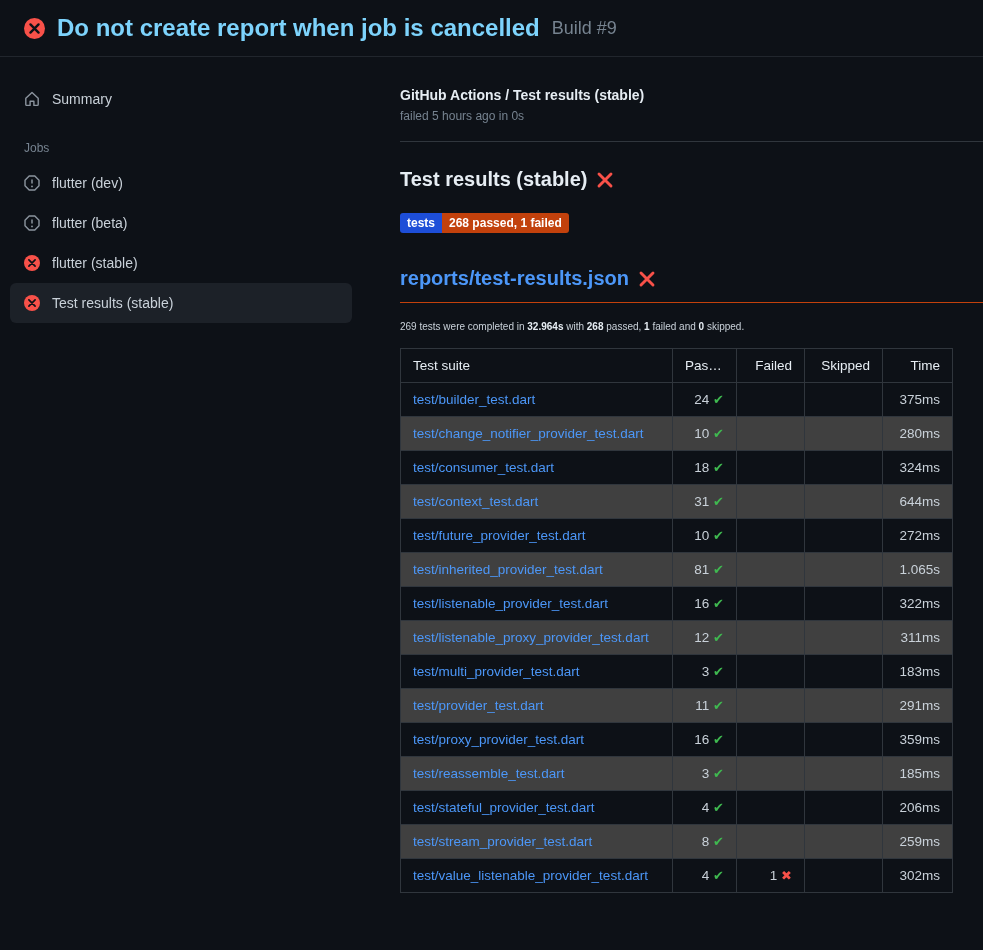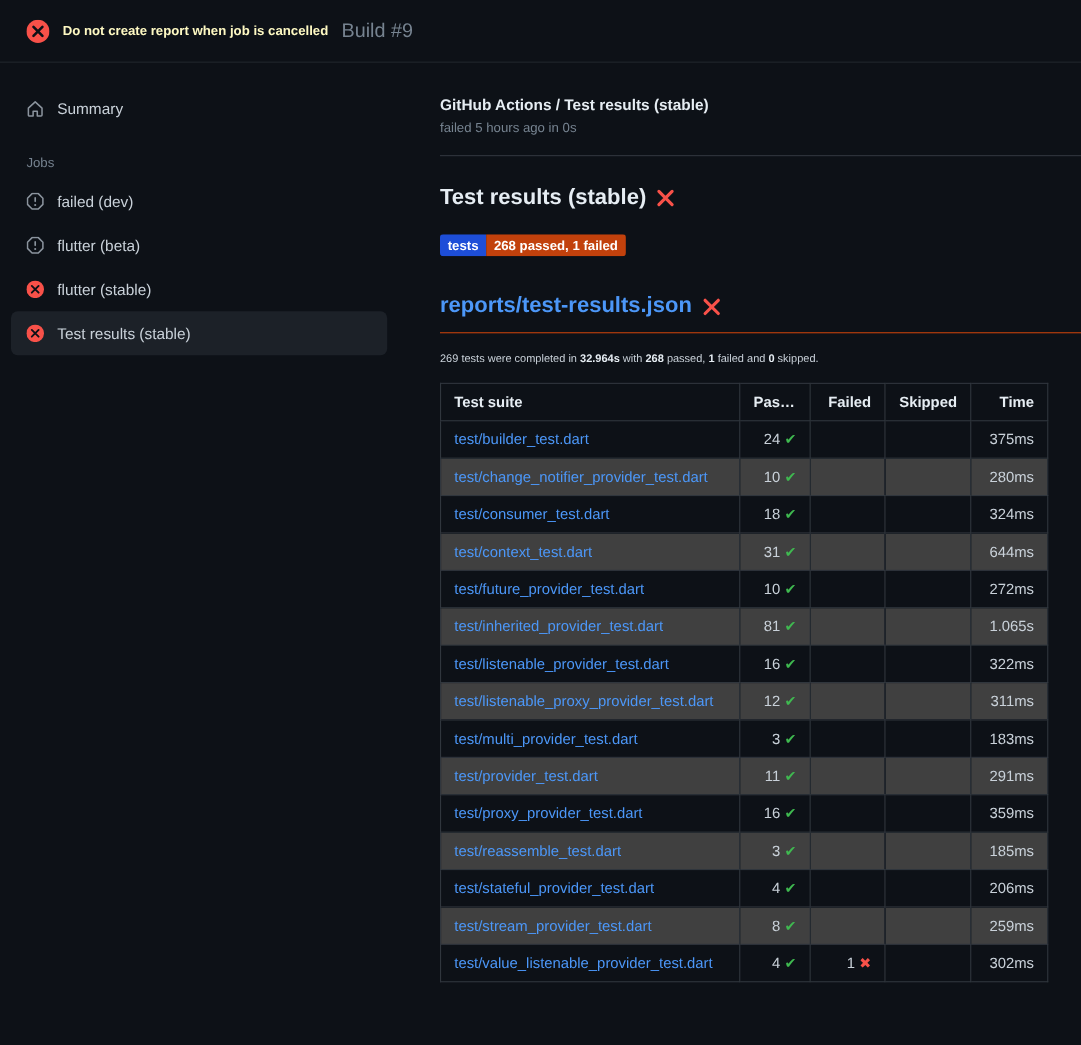--- a/index.html
+++ b/index.html
@@ -11,21 +11,21 @@
     font-family: "Liberation Sans", "DejaVu Sans", sans-serif;
     overflow: hidden;
   }
   
   .top-header {
     display: flex; align-items: center; gap: 12px;
     height: 57px; padding: 0 24px;
     border-bottom: 1px solid #21262d;
   }
   .status-icon-large { width: 21px; height: 21px; flex: 0 0 auto; display: inline-flex; }
-  .header-title { font-size: 12px; font-weight: 700; color: #fef9c3; white-space: nowrap; }
+  .header-title { font-size: 24px; font-weight: 700; color: #7dd3fc; white-space: nowrap; }
   .header-build { font-size: 18px; font-weight: 400; color: #768390; white-space: nowrap; }
 
   
   .layout { display: flex; align-items: flex-start; }
 
   
   .sidebar { width: 368px; flex: 0 0 auto; padding: 22px 16px 0 10px; }
   .sidebar-item {
     display: flex; align-items: center; gap: 12px;
     height: 40px; padding: 0 14px; border-radius: 6px;
@@ -70,21 +70,21 @@
     margin-top: 16px; width: 552px;
     border-collapse: collapse; table-layout: fixed;
     font-size: 13.5px;
   }
   .results th, .results td {
     border: 1px solid #30363d;
     padding: 8px 12px;
     height: 34px;
     white-space: nowrap; overflow: hidden; text-overflow: ellipsis;
   }
-  .results th { font-weight: 700; color: #e6edf3; text-align: left; }
+  .results th { font-weight: 400; color: #e6edf3; text-align: left; }
   .results th.num, .results td.num, .results th.time, .results td.time { text-align: right; }
   .results tbody tr:nth-child(2n) { background: #404040; }
   .results td.suite a { color: #4c97f8; text-decoration: none; cursor: pointer; }
   .check-glyph { color: #3fb950; font-size: 13px; }
   .cross-glyph { color: #f85149; font-size: 13px; }
 </style>
 </head>
 <body>
 
 <header class="top-header">
@@ -112,21 +112,21 @@
     <div class="jobs-heading">Jobs</div>
     <div id="jobs-list">
         <div class="sidebar-item">
           <span class="job-icon">
             <svg viewBox="0 0 16 16" width="16" height="16">
               <path d="M5.17 1h5.66L15 5.17v5.66L10.83 15H5.17L1 10.83V5.17L5.17 1z" fill="none" stroke="#8b949e" stroke-width="1.4" stroke-linejoin="round"></path>
               <rect x="7.25" y="4.2" width="1.5" height="4.6" rx="0.75" fill="#8b949e"></rect>
               <circle cx="8" cy="11.4" r="0.95" fill="#8b949e"></circle>
             </svg>
           </span>
-          <span>failed (dev)</span>
+          <span>flutter (dev)</span>
         </div>
         <div class="sidebar-item">
           <span class="job-icon">
             <svg viewBox="0 0 16 16" width="16" height="16">
               <path d="M5.17 1h5.66L15 5.17v5.66L10.83 15H5.17L1 10.83V5.17L5.17 1z" fill="none" stroke="#8b949e" stroke-width="1.4" stroke-linejoin="round"></path>
               <rect x="7.25" y="4.2" width="1.5" height="4.6" rx="0.75" fill="#8b949e"></rect>
               <circle cx="8" cy="11.4" r="0.95" fill="#8b949e"></circle>
             </svg>
           </span>
           <span>flutter (beta)</span>

